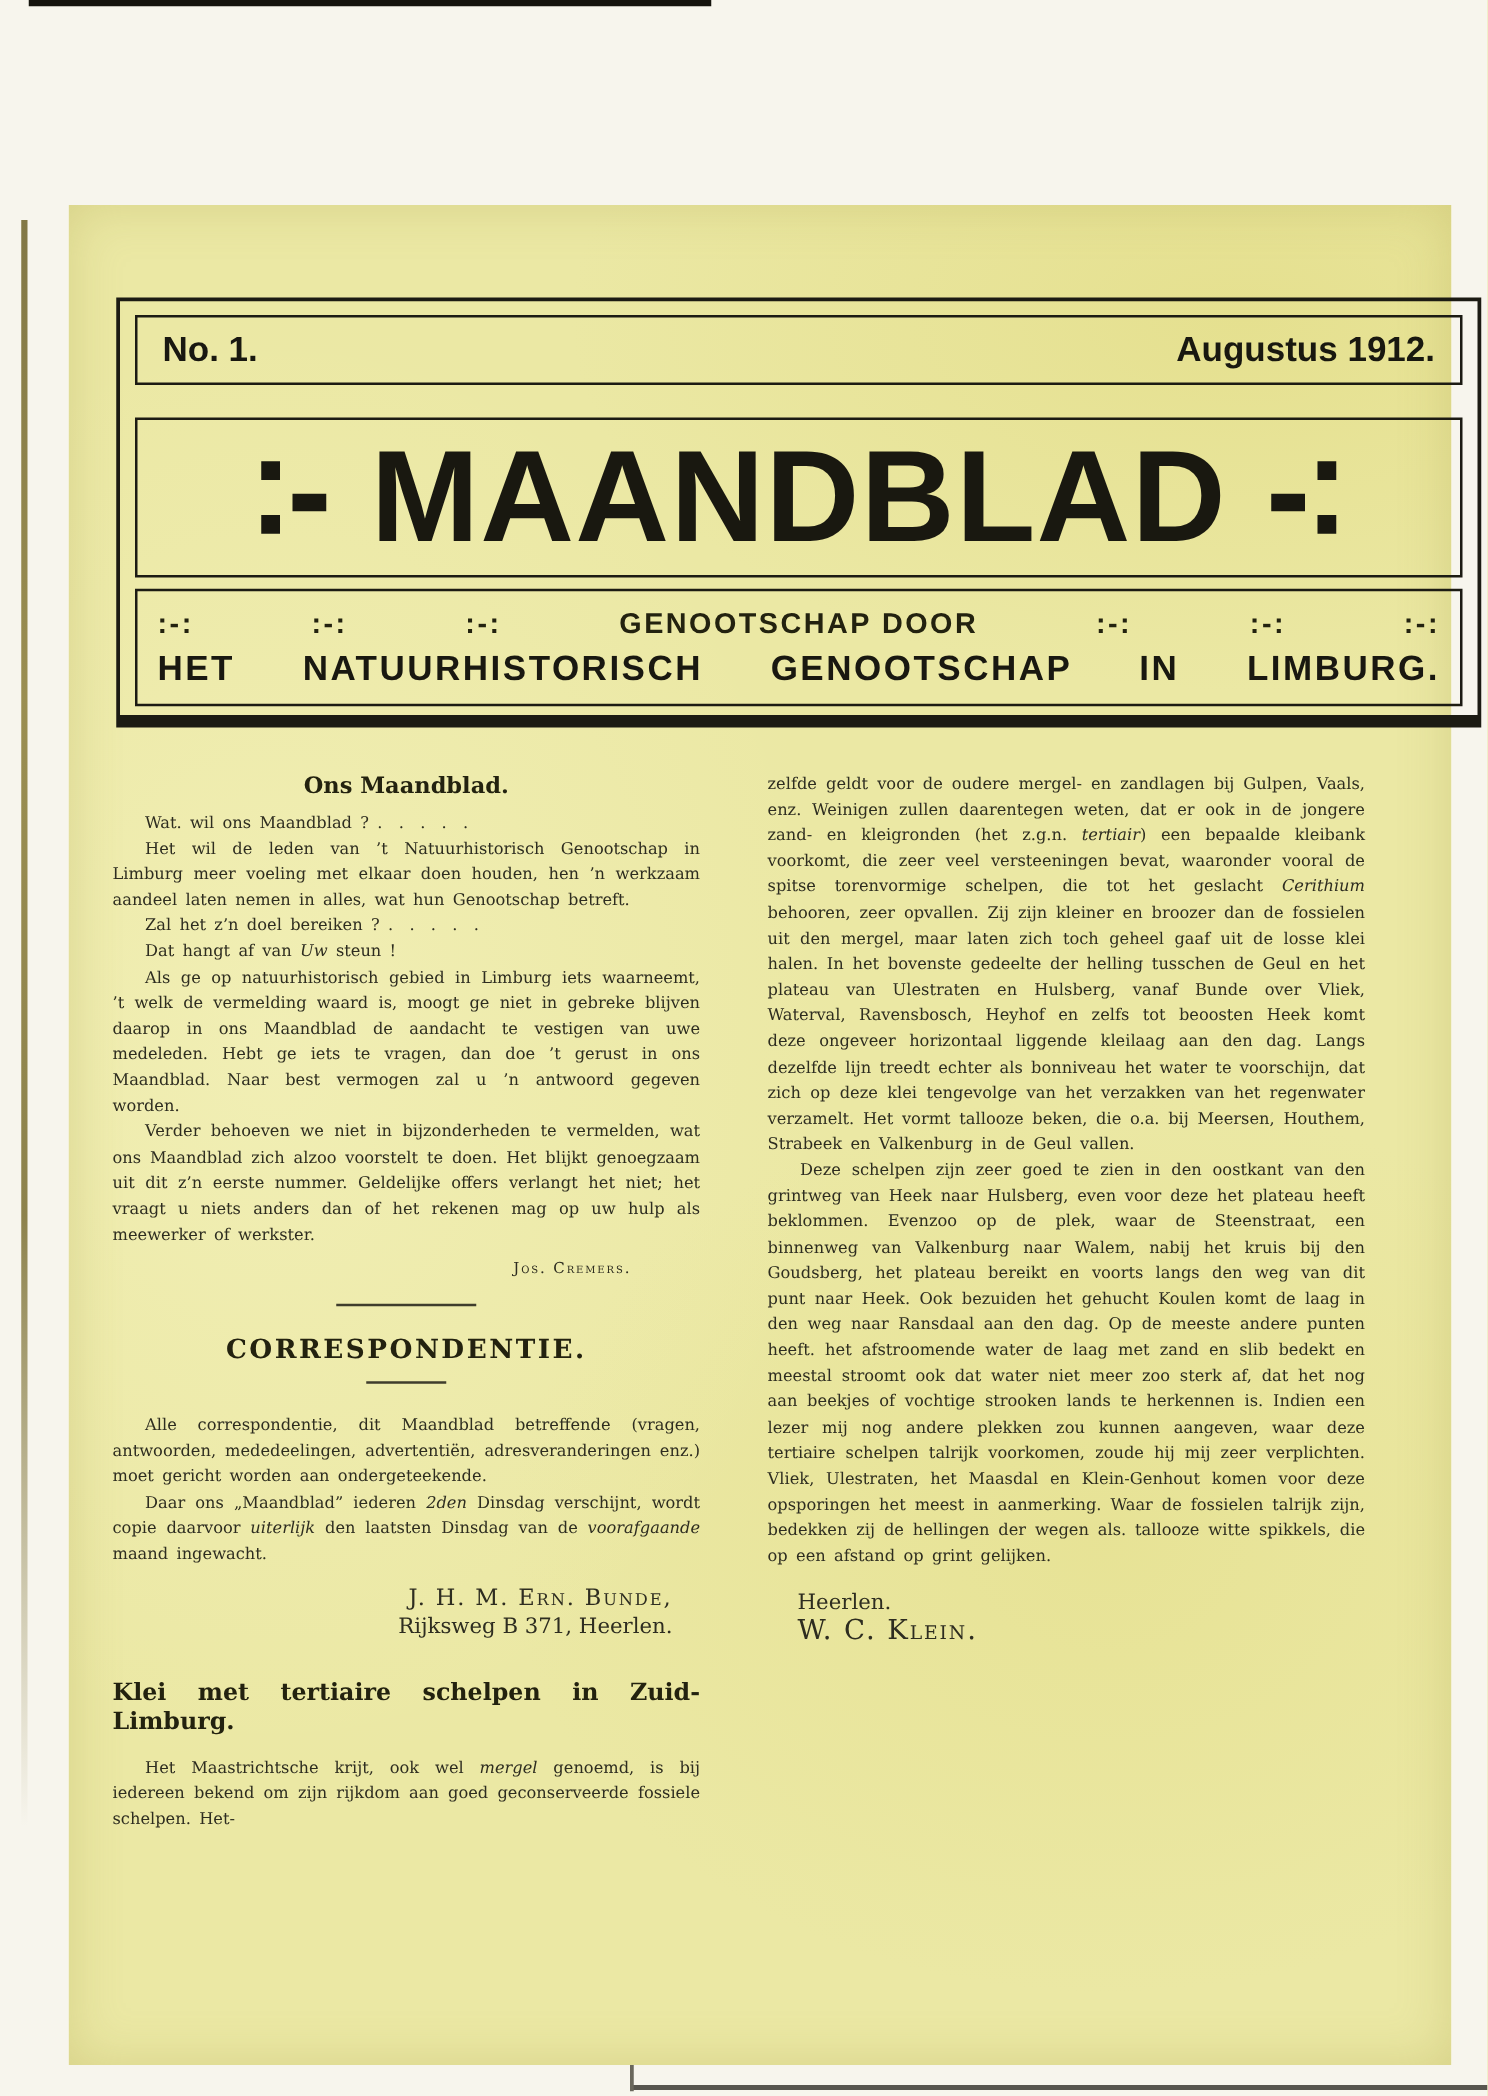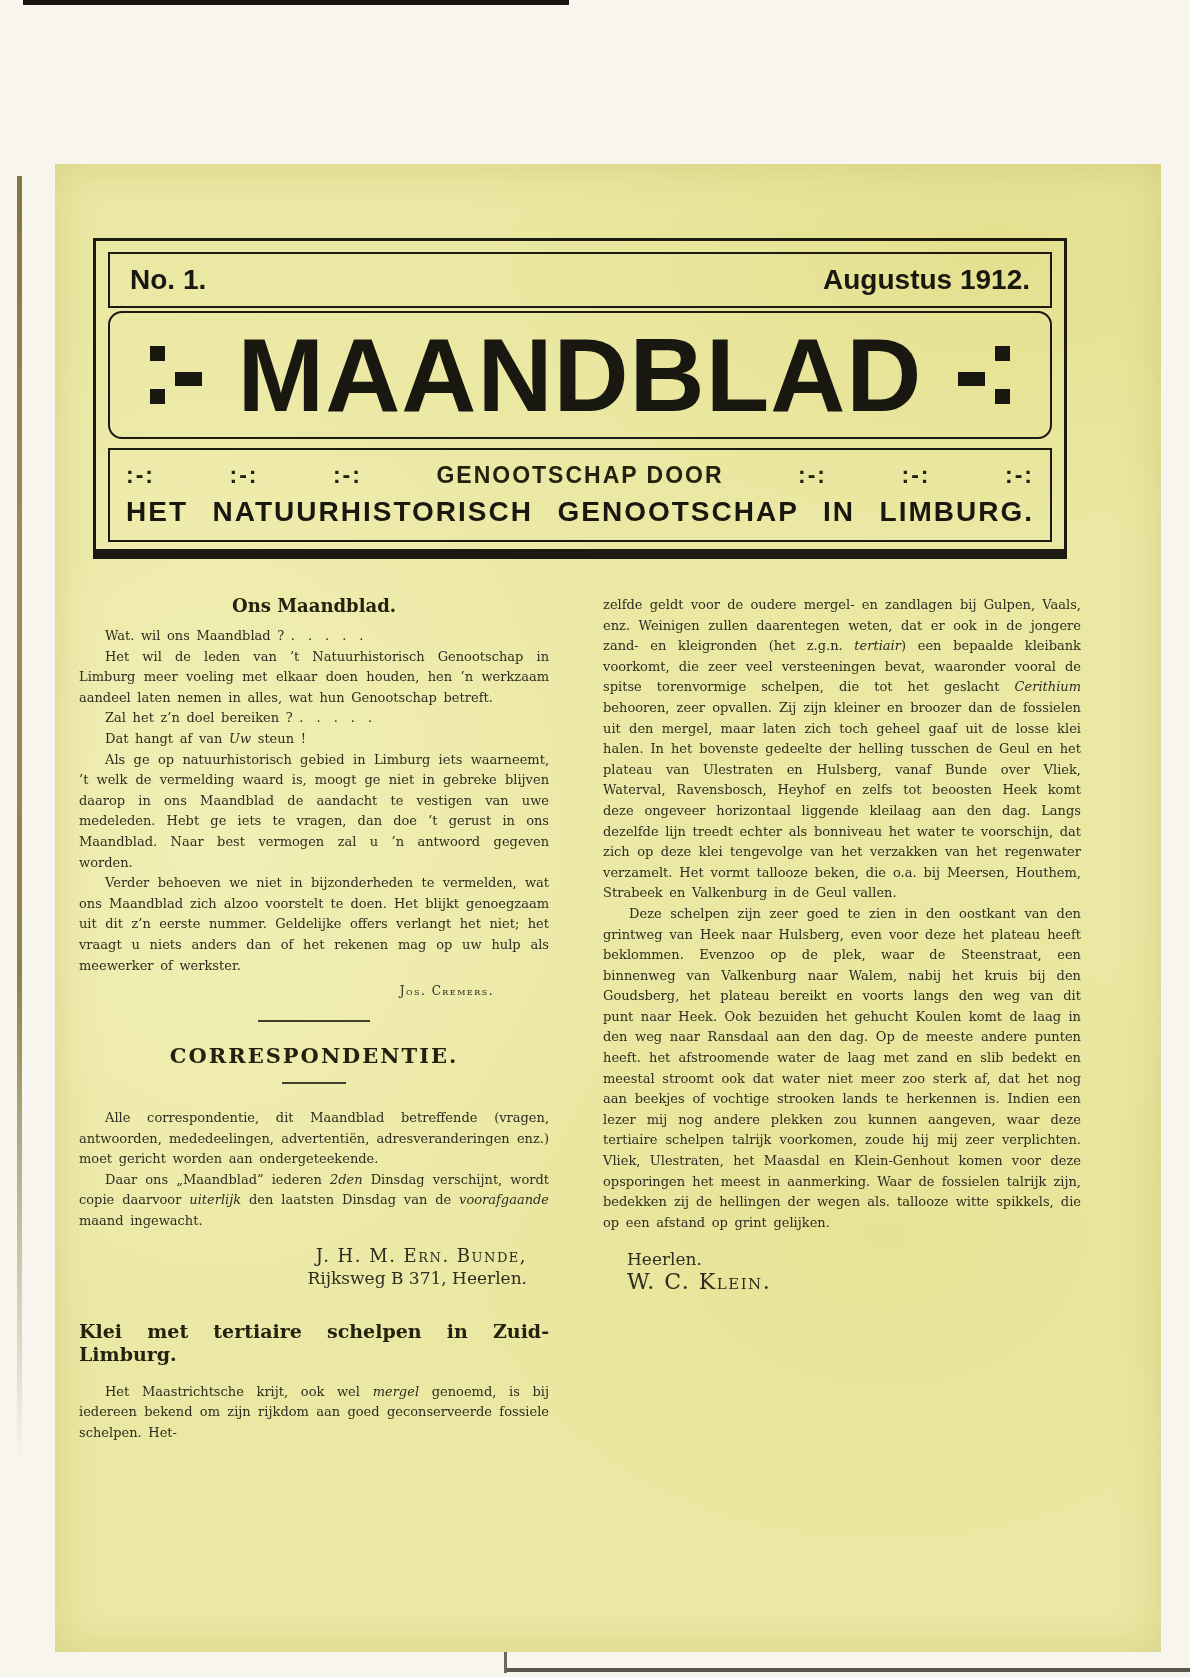--- a/index.html
+++ b/index.html
@@ -21,45 +21,45 @@
     background:
       radial-gradient(900px 500px at 85% 6%,  rgba(223,216,122,.50), rgba(223,216,122,0) 60%),
       radial-gradient(700px 900px at 15% 45%, rgba(250,248,205,.40), rgba(250,248,205,0) 65%),
       radial-gradient(800px 600px at 75% 72%, rgba(226,220,132,.45), rgba(226,220,132,0) 60%),
       #ebe8a4;
     box-shadow: inset 0 0 42px rgba(160,150,60,.28);
     color:#2e2d20;
   }
 
   
-  .masthead { margin:74px 0 0 38px; width:974px; box-sizing:border-box;
+  .masthead { margin:74px 0 0 38px; width:1092px; box-sizing:border-box;
               border:3px solid #1c1b13; border-bottom-width:10px; padding:11px 12px 7px; }
   .mast-box { border:2px solid #1c1b13; box-sizing:border-box; }
   .issue-row { height:56px; display:flex; align-items:center; justify-content:space-between;
                padding:0 20px; font-family:"Liberation Sans", sans-serif; font-weight:bold;
                font-size:28px; color:#191810; }
-  .title-box { margin-top:3px; height:128px; display:flex; align-items:center; justify-content:center;
-               gap:36px;border-radius:14px; }
+  .title-box { margin-top:26px; height:128px; display:flex; align-items:center; justify-content:center;
+               gap:36px; }
   .journal-title { font-family:"Liberation Sans", sans-serif; font-weight:bold; font-size:104px;
                line-height:1; letter-spacing:1px; color:#191810; margin:0; }
   .big-decor { display:flex; align-items:center; gap:10px; }
   .big-decor.right { flex-direction:row-reverse; }
   .bd-col  { display:flex; flex-direction:column; gap:28px; }
   .bd-dot  { width:15px; height:15px; background:#191810; }
   .bd-dash { width:27px; height:14px; background:#191810; margin-top:8px; }
   .pub-box { margin-top:9px; padding:12px 16px 12px; }
   .pub-line1 { display:flex; justify-content:space-between; align-items:center;
                font-family:"Liberation Sans", sans-serif; font-weight:bold; font-size:23px;
                letter-spacing:2px; color:#23220f; }
   .pub-line2 { margin-top:7px; font-family:"Liberation Sans", sans-serif; font-weight:bold;
                font-size:28px; letter-spacing:2px; color:#191810;
                text-align:justify; text-align-last:justify; }
 
   
-  .columns  { display:flex; margin:36px 0 0 24px; width:1002px; gap:54px; }
+  .columns  { display:flex; margin:36px 0 0 35px; width:1002px; gap:54px; }
   .col-left  { width:474px; }
   .col-right { width:482px; }
   .para { margin:0; font-size:13px; line-height:20.6px; text-align:justify;
           text-indent:26px; word-spacing:2.5px; }
   .para.noindent { text-indent:0; }
   .para i { font-style:italic; }
 
   .h-ons  { font-size:18px; line-height:22px; font-weight:bold; text-align:center;
             margin:0 0 9px; color:#23220f; }
   .h-corr { font-size:21px; line-height:24px; font-weight:bold; text-align:center;

